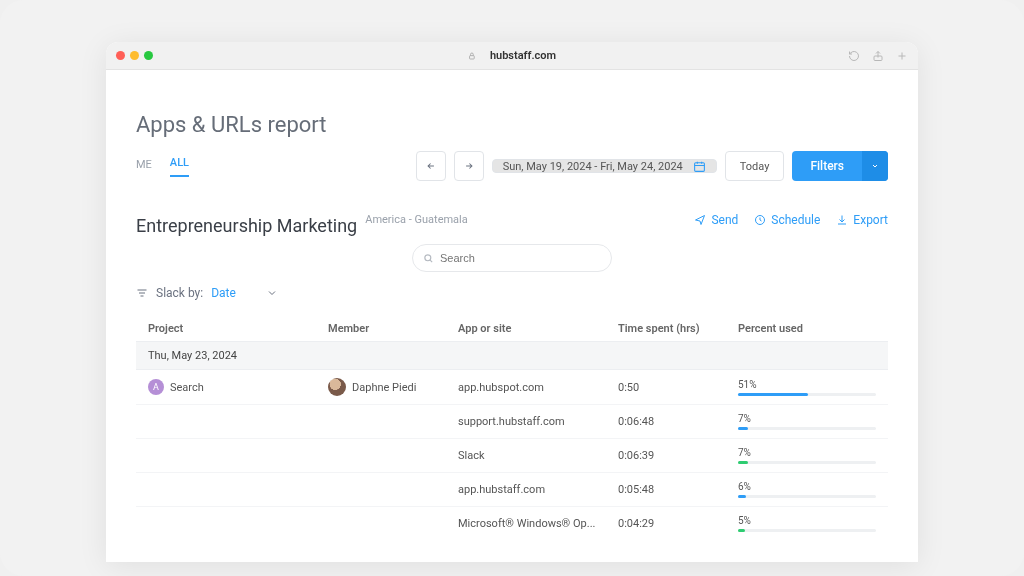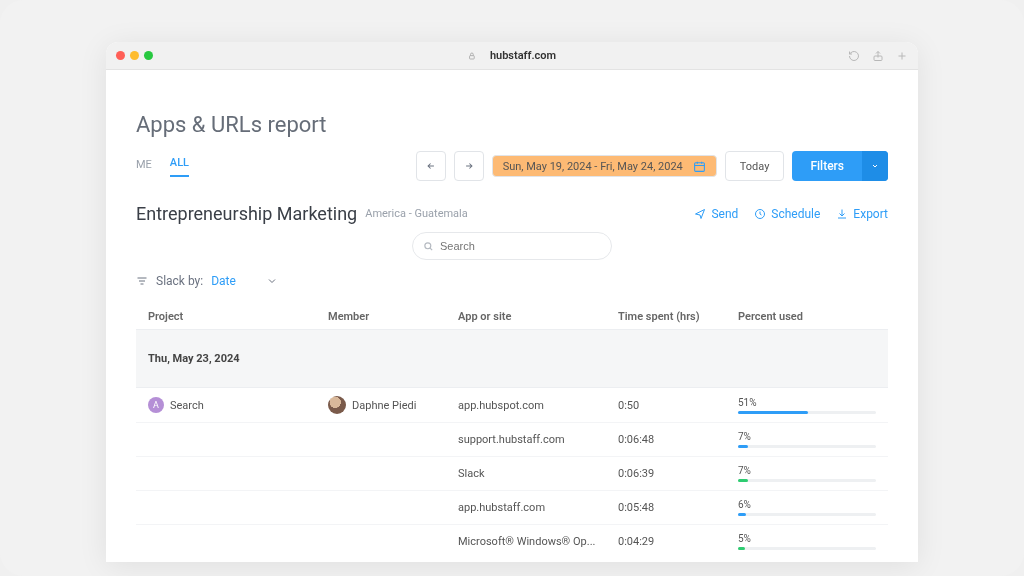--- a/index.html
+++ b/index.html
@@ -68,59 +68,59 @@
   .tabs { display: flex; gap: 18px; font-size: 11px; align-items: flex-end; }
   .tab { color: #9aa1ab; padding-bottom: 6px; cursor: pointer; }
   .tab.active { color: #2e9df7; border-bottom: 2px solid #2e9df7; font-weight: 500; }
   .spacer { flex: 1; }
   .nav-btn {
     width: 30px; height: 30px; border: 1px solid #e1e4e8; border-radius: 4px;
     display: flex; align-items: center; justify-content: center; cursor: pointer; background:#fff;
   }
   .nav-btn svg { width: 10px; height: 10px; color: #6b7280; }
   .date-picker {
-    height: 22px; border: 1px solid #e1e4e8; border-radius: 4px; background:#fdba74;
+    height: 14px; border: 1px solid #e1e4e8; border-radius: 4px; background:#e5e5e5;
     display: flex; align-items: center; padding: 0 10px; font-size: 11px; color: #555; cursor: pointer; gap: 10px;
   }
   .cal-icon { color: #2e9df7; }
   .today-btn {
     height: 30px; border: 1px solid #e1e4e8; border-radius: 4px; background:#fff;
     padding: 0 14px; font-size: 11px; color: #555; display:flex; align-items:center; cursor:pointer;
   }
   .filters-btn {
     height: 30px; background: #2e9df7; color: #fff; border-radius: 4px;
     display: flex; align-items: center; font-size: 12px; font-weight: 500; cursor: pointer;
   }
   .filters-btn .lbl { padding: 0 18px; }
   .filters-btn .dd { width: 26px; height: 100%; background: #1e8de7; display:flex; align-items:center; justify-content:center; border-radius: 0 4px 4px 0; }
   .filters-btn .dd svg { width: 8px; height: 8px; }
 
   .proj-row { display: flex; align-items: center; margin-top: 22px; }
-  .proj-name { font-size: 18px; color: #3a3f47; font-weight: 400; }
+  .proj-name { font-size: 18px; color: #3a3f47; font-weight: 400; margin-top: 12px; }
   .proj-sub { font-size: 11px; color: #9aa1ab; margin-left: 8px; }
   .actions { margin-left: auto; display: flex; gap: 16px; }
   .action { display: flex; align-items:center; gap:5px; color:#2e9df7; font-size:12px; cursor:pointer; }
   .action svg { width: 12px; height: 12px; }
 
   .search-row { display: flex; justify-content: center; margin-top: 8px; }
   .search {
     width: 200px; height: 28px; border: 1px solid #e6e8eb; border-radius: 14px;
     display:flex; align-items:center; padding: 0 10px; gap:6px; background:#fff;
   }
   .search svg { width: 11px; height: 11px; color: #b4b9c0; }
   .search input { border:none; outline:none; font-size:11px; flex:1; color:#555; background:transparent; }
 
   .groupby { margin-top: 14px; display:flex; align-items:center; gap:8px; font-size:12px; color:#6b7280; cursor:pointer; }
   .groupby .val { color:#2e9df7; }
   .groupby svg { width:12px; height:12px; color:#6b7280; }
   .sort-icon { width:13px; height:13px; color:#6b7280; }
 
   .table { margin-top: 16px; font-size: 11px; }
   .thead { display:grid; grid-template-columns: 180px 130px 160px 120px 1fr; padding: 6px 12px; color:#666; font-weight:600; }
-  .grouprow { background:#f5f6f7; padding:22px 12px; font-size:11px; font-weight:700; color:#444; border-top:1px solid #eceef1; border-bottom:1px solid #eceef1; }
+  .grouprow { background:#f5f6f7; padding:7px 12px; font-size:11px; font-weight:400; color:#444; border-top:1px solid #eceef1; border-bottom:1px solid #eceef1; }
   .datarow { display:grid; grid-template-columns: 180px 130px 160px 120px 1fr; padding: 8px 12px; align-items:center; border-bottom: 1px solid #f3f4f6; }
   .datarow:last-child { border-bottom: none; }
   .proj-cell { display:flex; align-items:center; gap:6px; color:#555; }
   .proj-badge { width:16px; height:16px; border-radius:50%; background:#b58fd6; color:#fff; font-size:9px; display:flex; align-items:center; justify-content:center; }
   .member-cell { display:flex; align-items:center; gap:6px; color:#555; }
   .avatar { width:18px; height:18px; border-radius:50%; background: radial-gradient(circle at 40% 35%, #d9b89a 0 35%, #7a5a4a 36% 100%); }
   .app-cell { color:#555; overflow:hidden; text-overflow:ellipsis; white-space:nowrap; padding-right:10px;}
   .time-cell { color:#555; }
   .pct-cell { color:#555; }
   .pct-cell .num { font-size:10px; margin-bottom:3px; display:block; }

